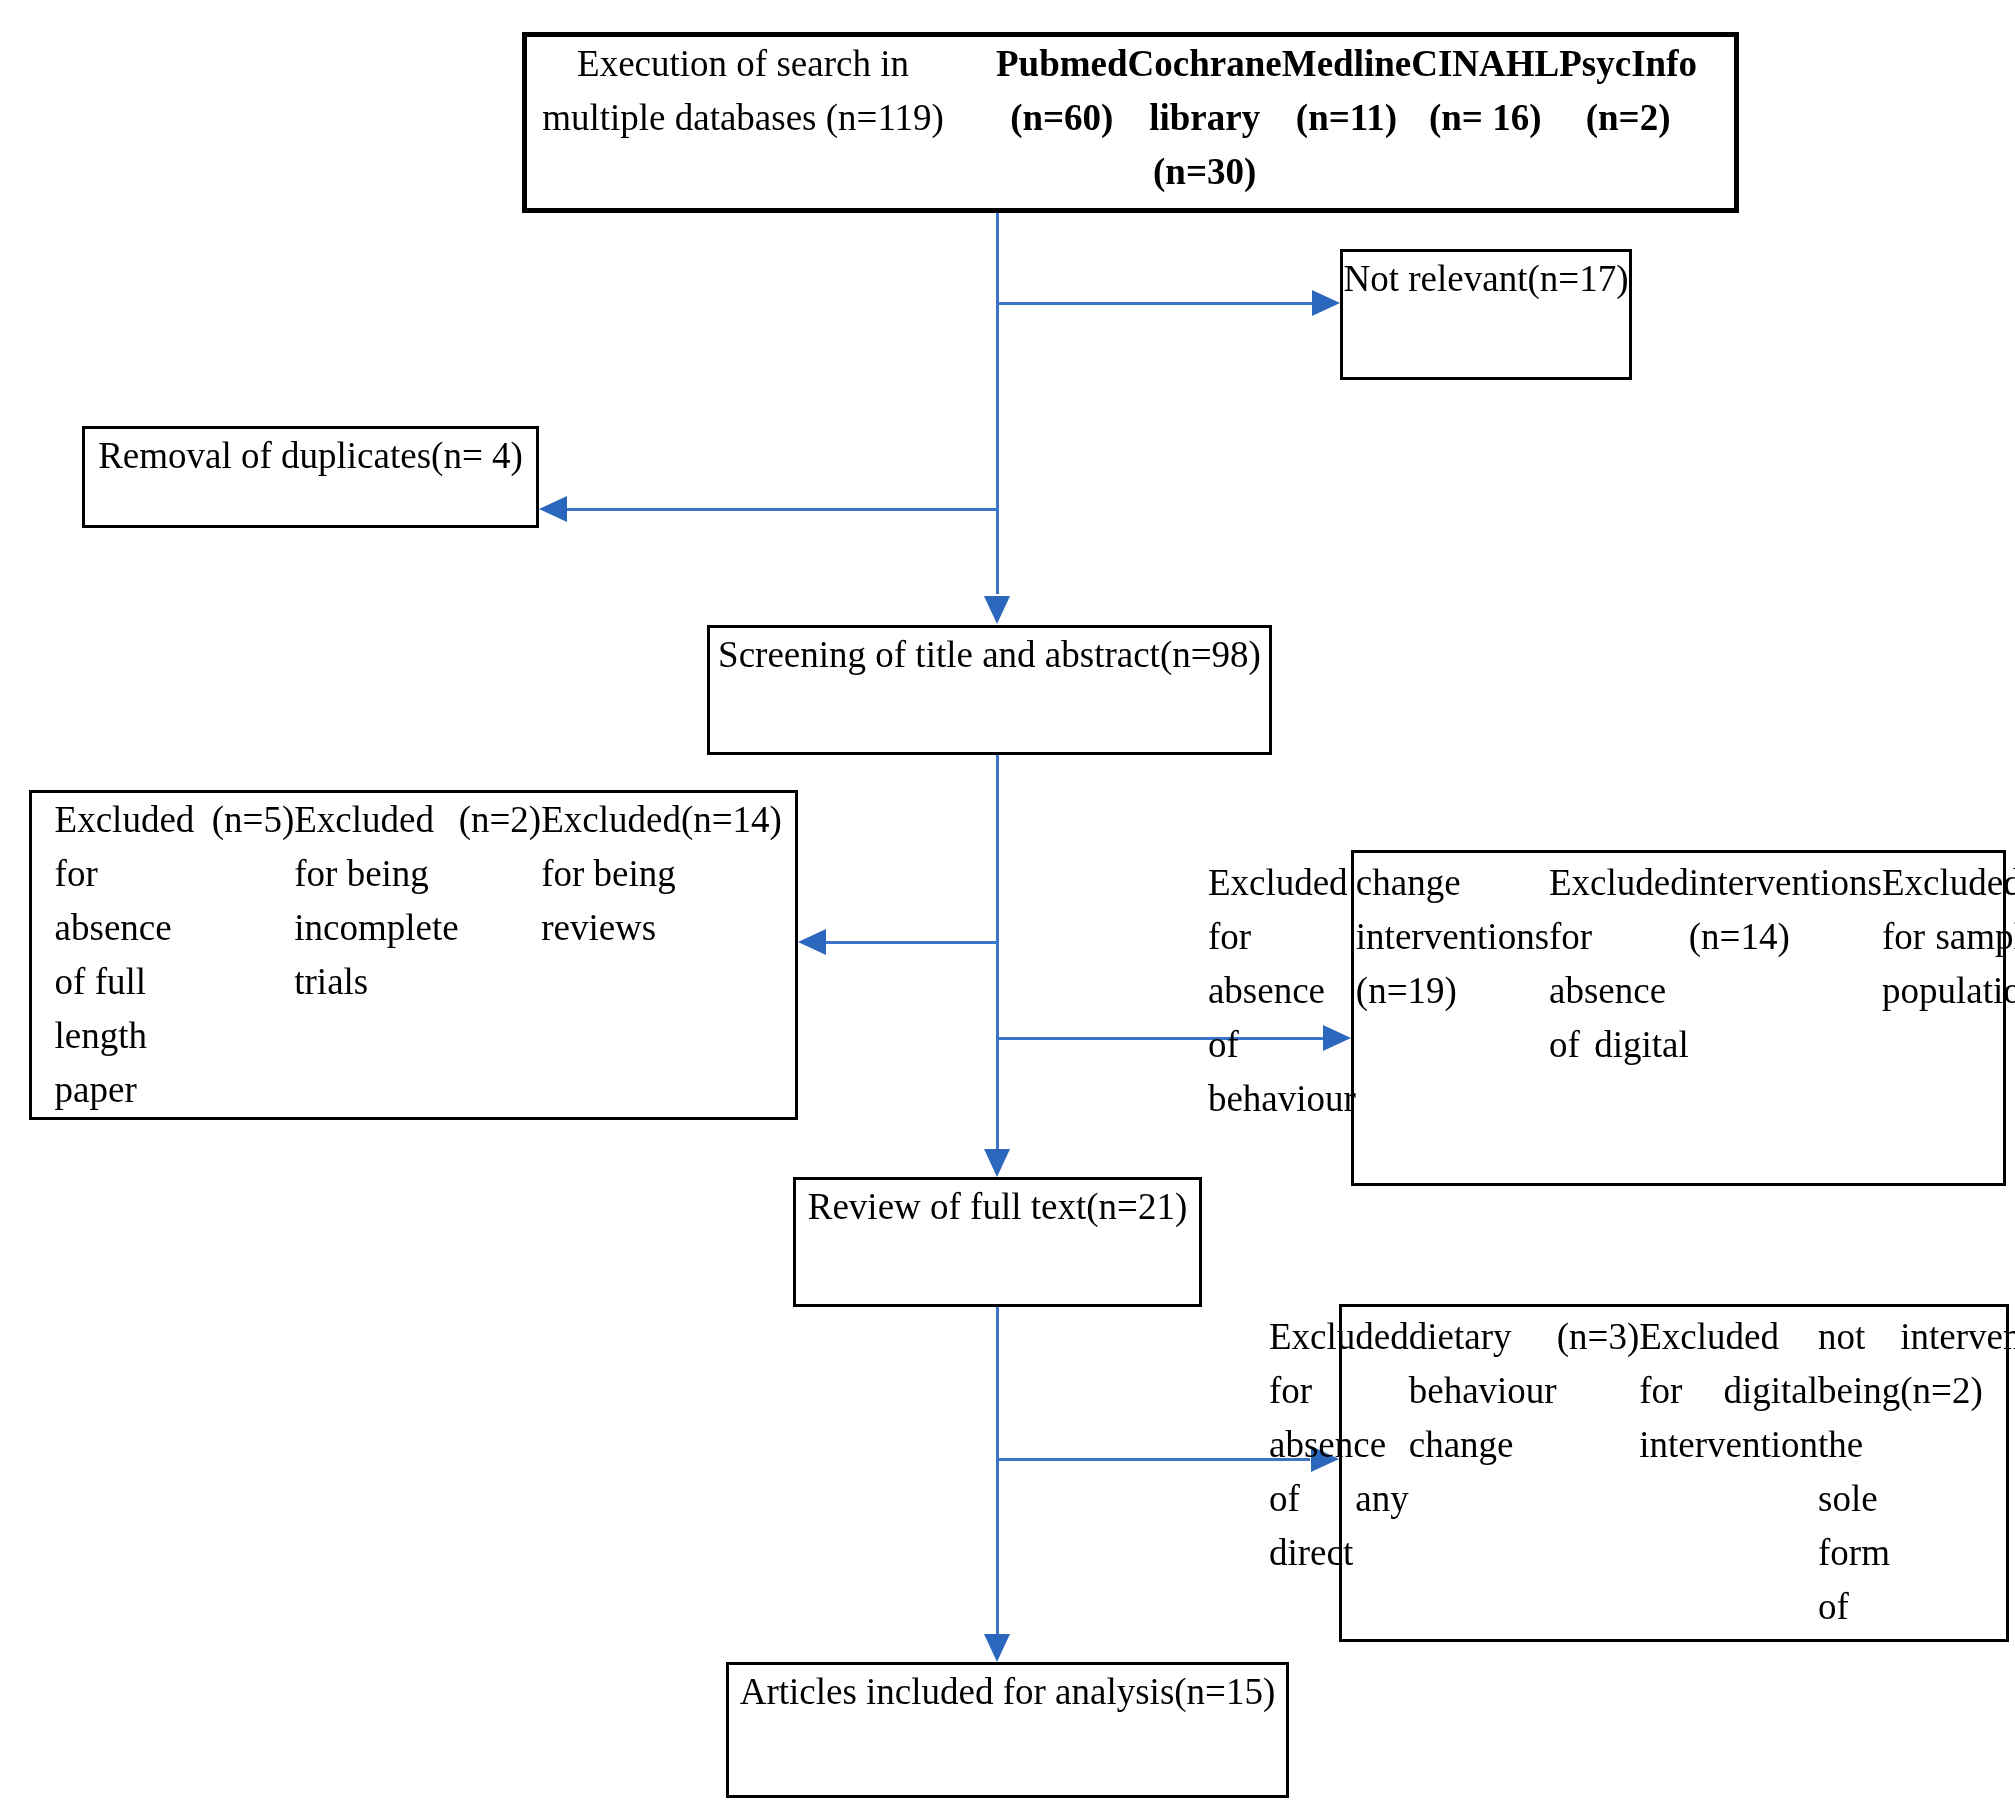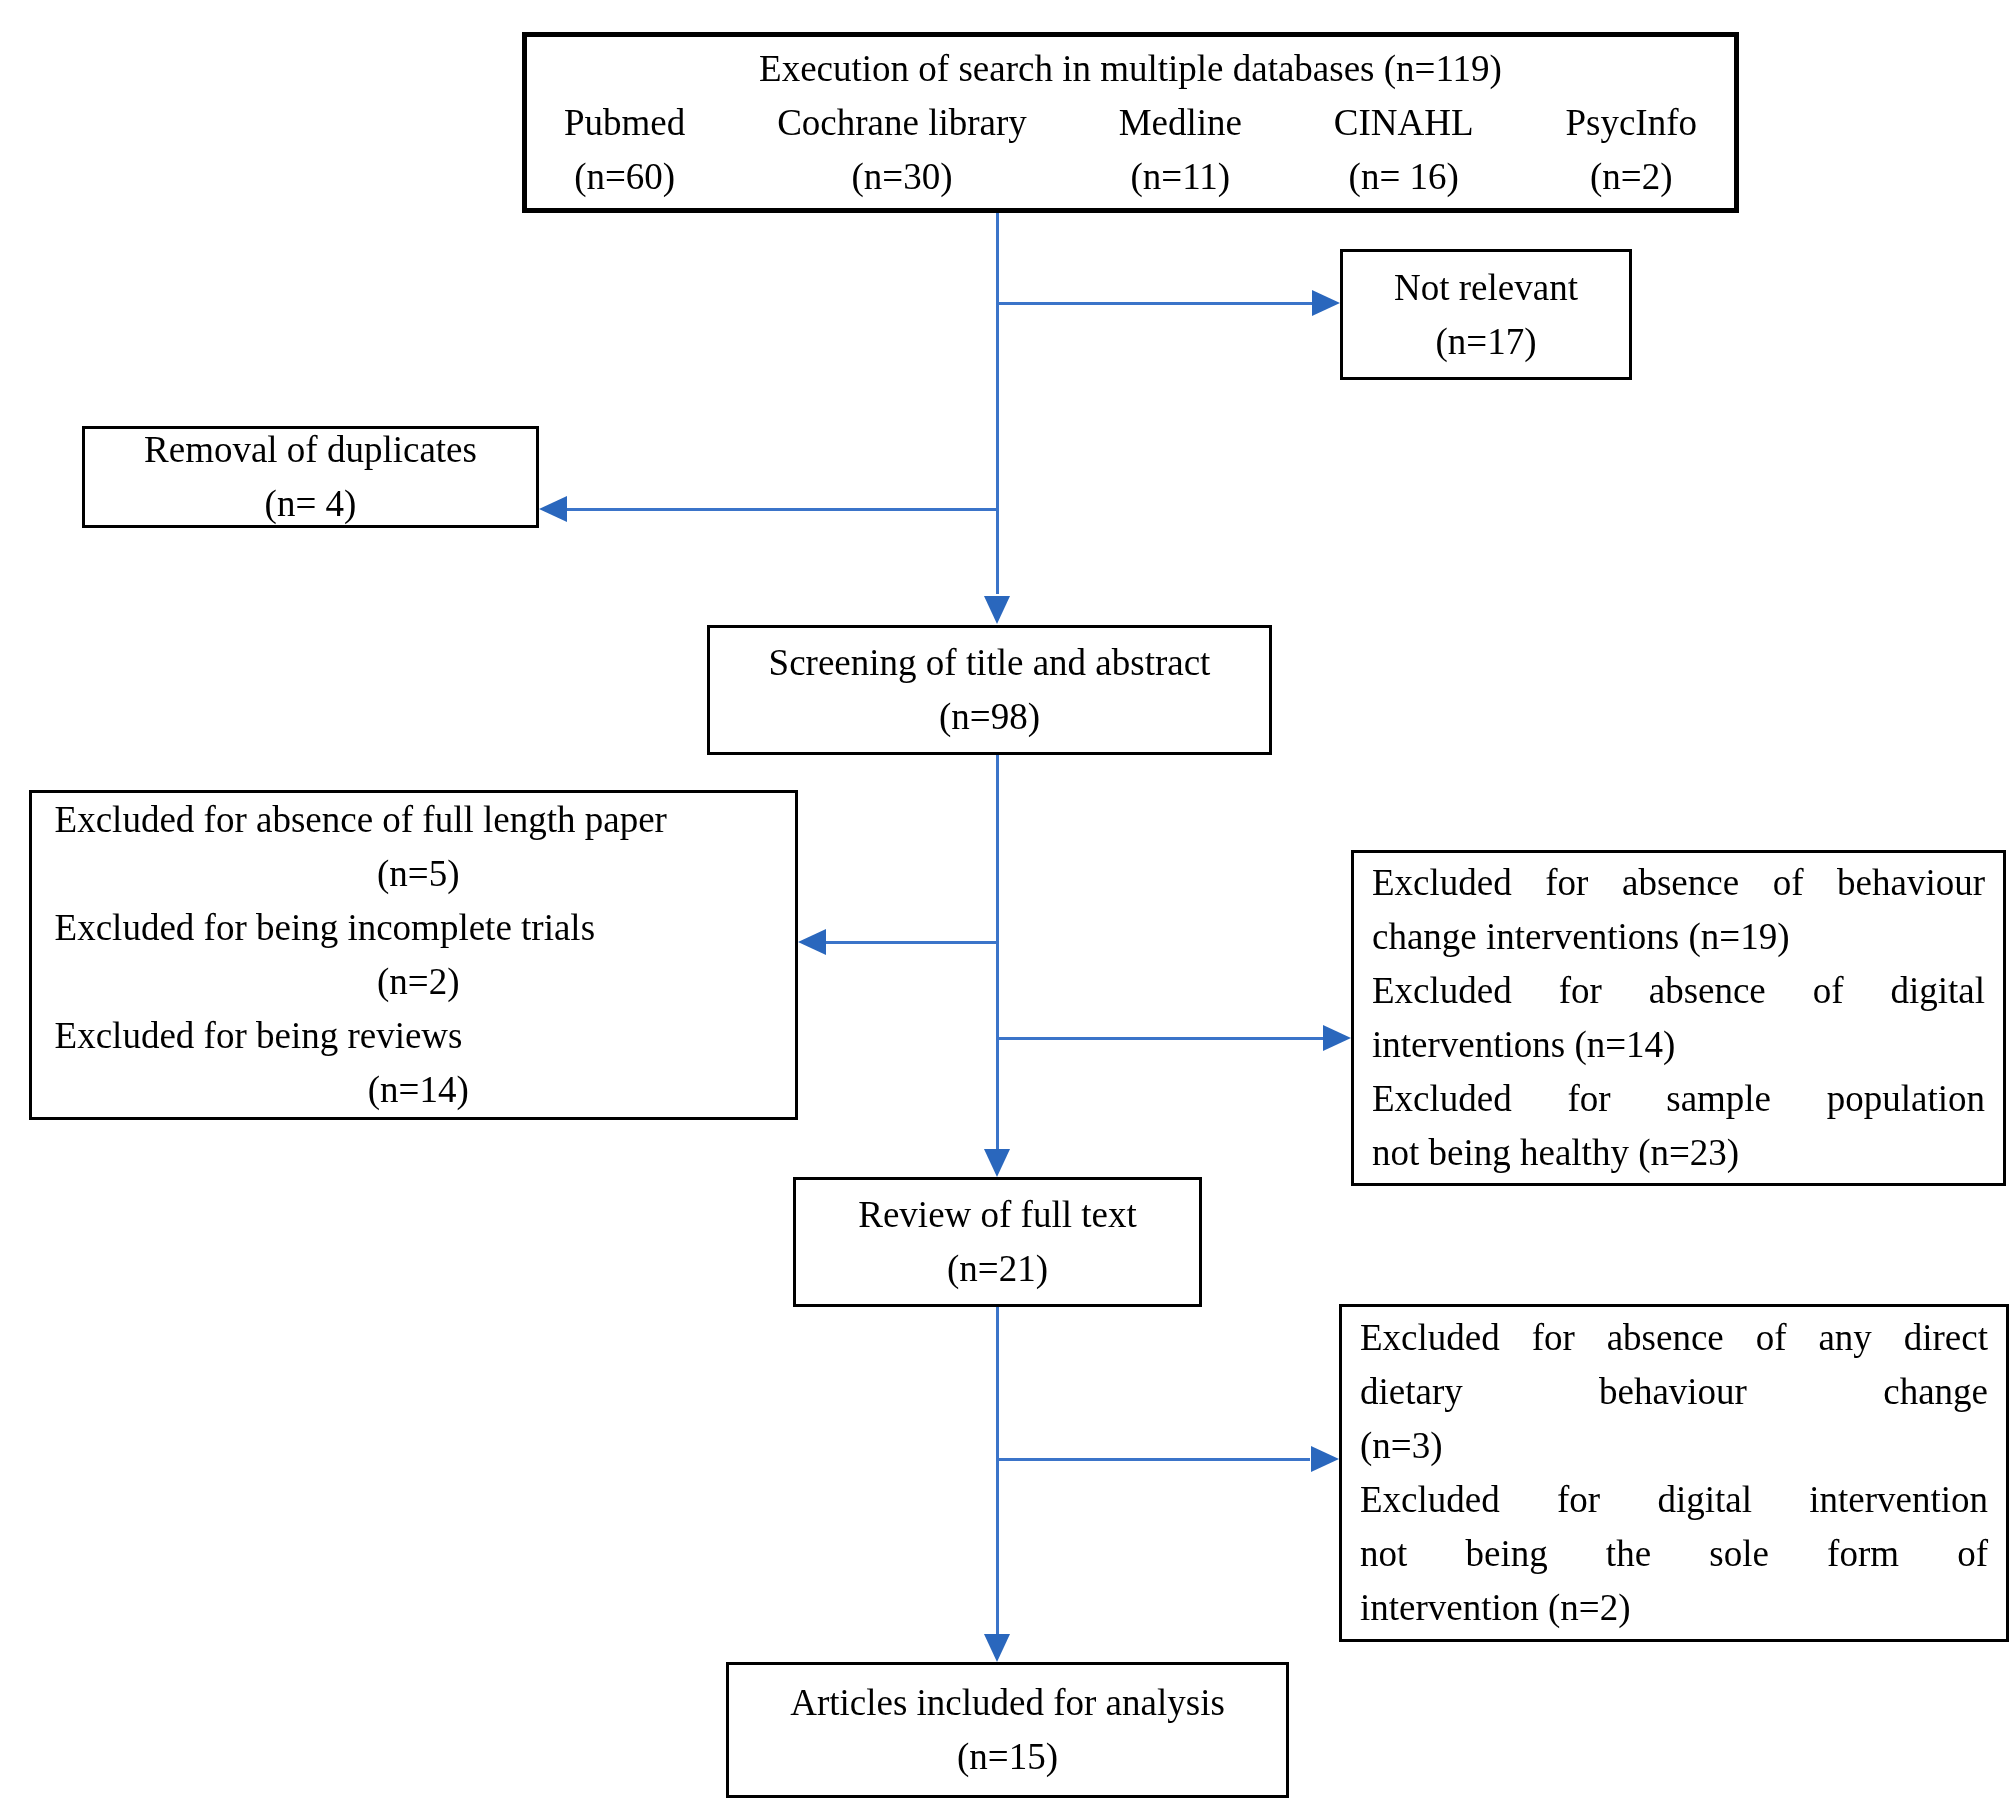--- a/index.html
+++ b/index.html
@@ -12,34 +12,33 @@
     color: #000000;
     font-size: 37px;
     line-height: 54px;
   }
   .box {
     position: absolute;
     box-sizing: border-box;
     border: 3.8px solid #000000;
     background: #ffffff;
     display: flex;
-    flex-direction: column;
     justify-content: center;
   }
   .box.thick { border-width: 5px; }
   .tline { text-align: center; }
   .lline { text-align: left; }
   .jline { text-align: justify; text-align-last: justify; }
   .nline { text-align: left; }
   .db-row {
     display: flex;
     justify-content: space-between;
     padding: 0 37px;
   }
-  .db-col { text-align: center; }
+  .db-col { text-align: center; font-weight: bold; }
   .hline, .vline { position: absolute; background: #3b74c9; }
   .hline { height: 2.5px; }
   .vline { width: 2.5px; }
   .ah-right {
     position: absolute; width: 0; height: 0;
     border-left: 28px solid #2a67bd;
     border-top: 13.3px solid transparent;
     border-bottom: 13.3px solid transparent;
   }
   .ah-left {

